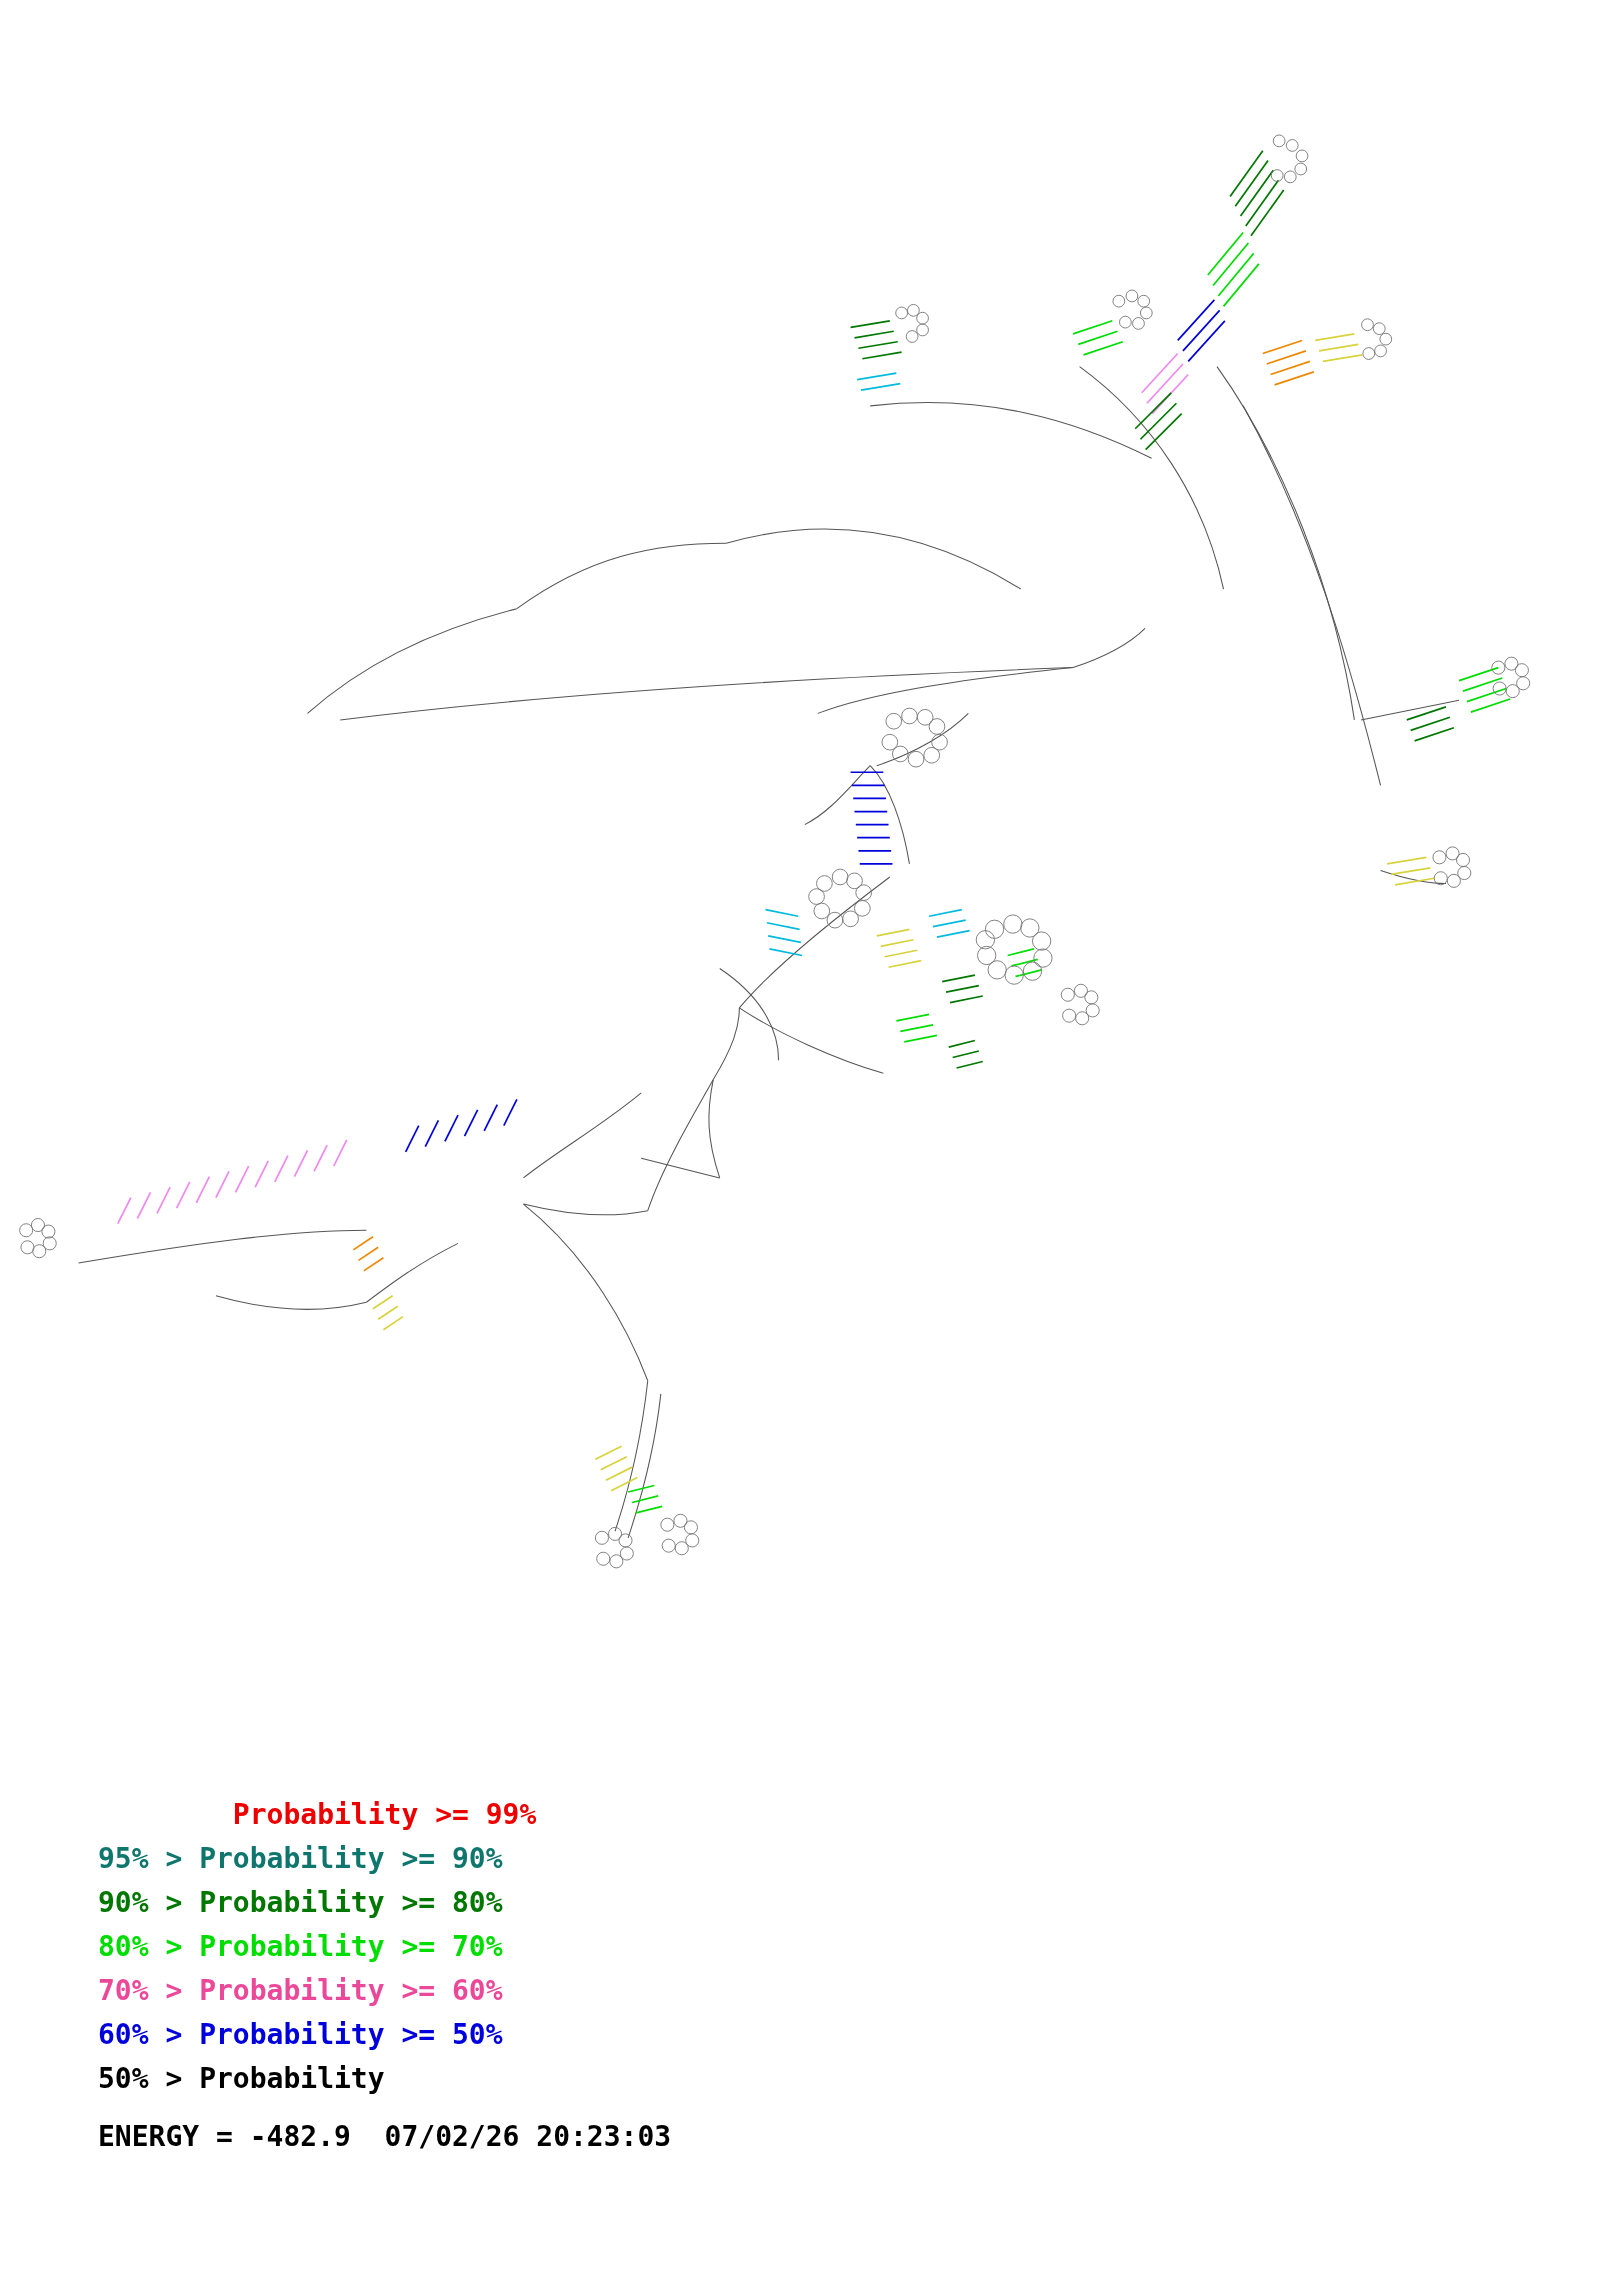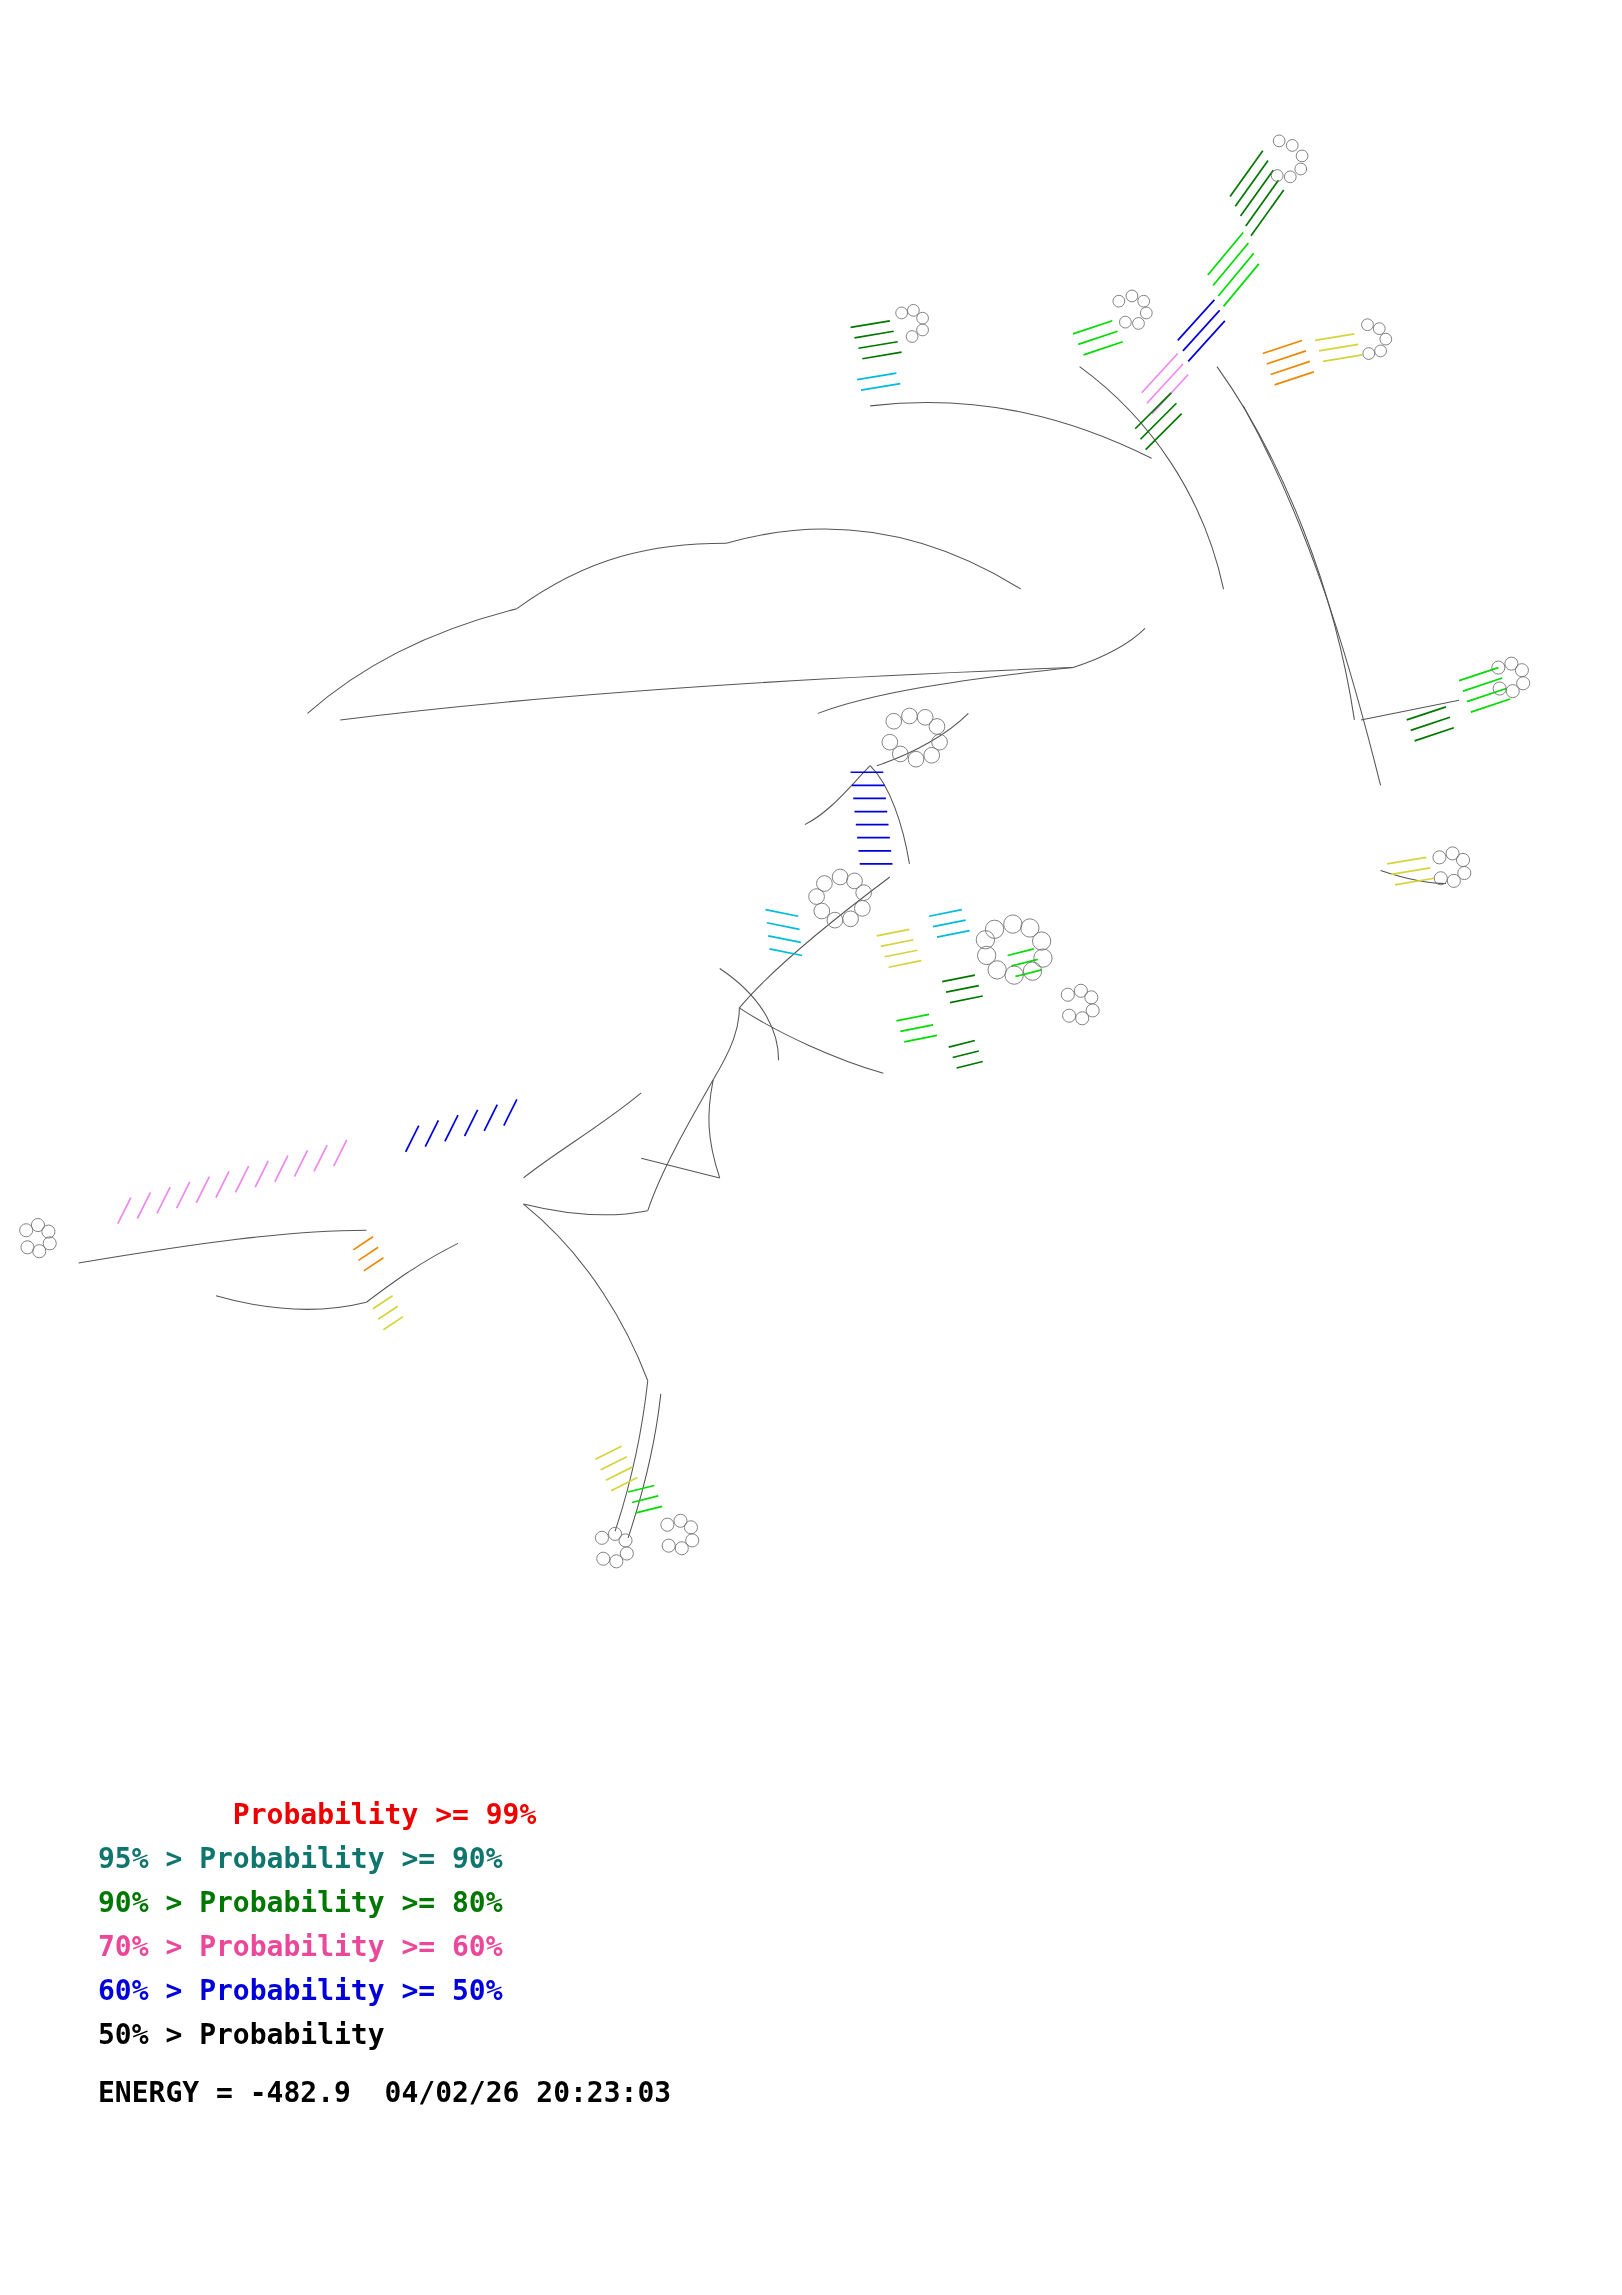--- a/index.html
+++ b/index.html
@@ -370,18 +370,19 @@
           <circle cx="2202" cy="1342" r="10"></circle>
       </g>
     </g>
   </svg>
 </div>
 
 <div id="legend">
   <div class="legend-row" style="color:#ee0000">        Probability &gt;= 99%</div>
   <div class="legend-row" style="color:#0f766e">95% &gt; Probability &gt;= 90%</div>
   <div class="legend-row" style="color:#007700">90% &gt; Probability &gt;= 80%</div>
+  <div class="legend-row" style="color:#00dd00">80% &gt; Probability &gt;= 70%</div>
   <div class="legend-row" style="color:#ec4899">70% &gt; Probability &gt;= 60%</div>
   <div class="legend-row" style="color:#0000dd">60% &gt; Probability &gt;= 50%</div>
   <div class="legend-row" style="color:#000000">50% &gt; Probability</div>
-  <div id="energy-line">ENERGY = -482.9  04/02/26 20:23:03</div>
+  <div id="energy-line">ENERGY = -482.9  07/02/26 20:23:03</div>
 </div>
 
 
 </body></html>

